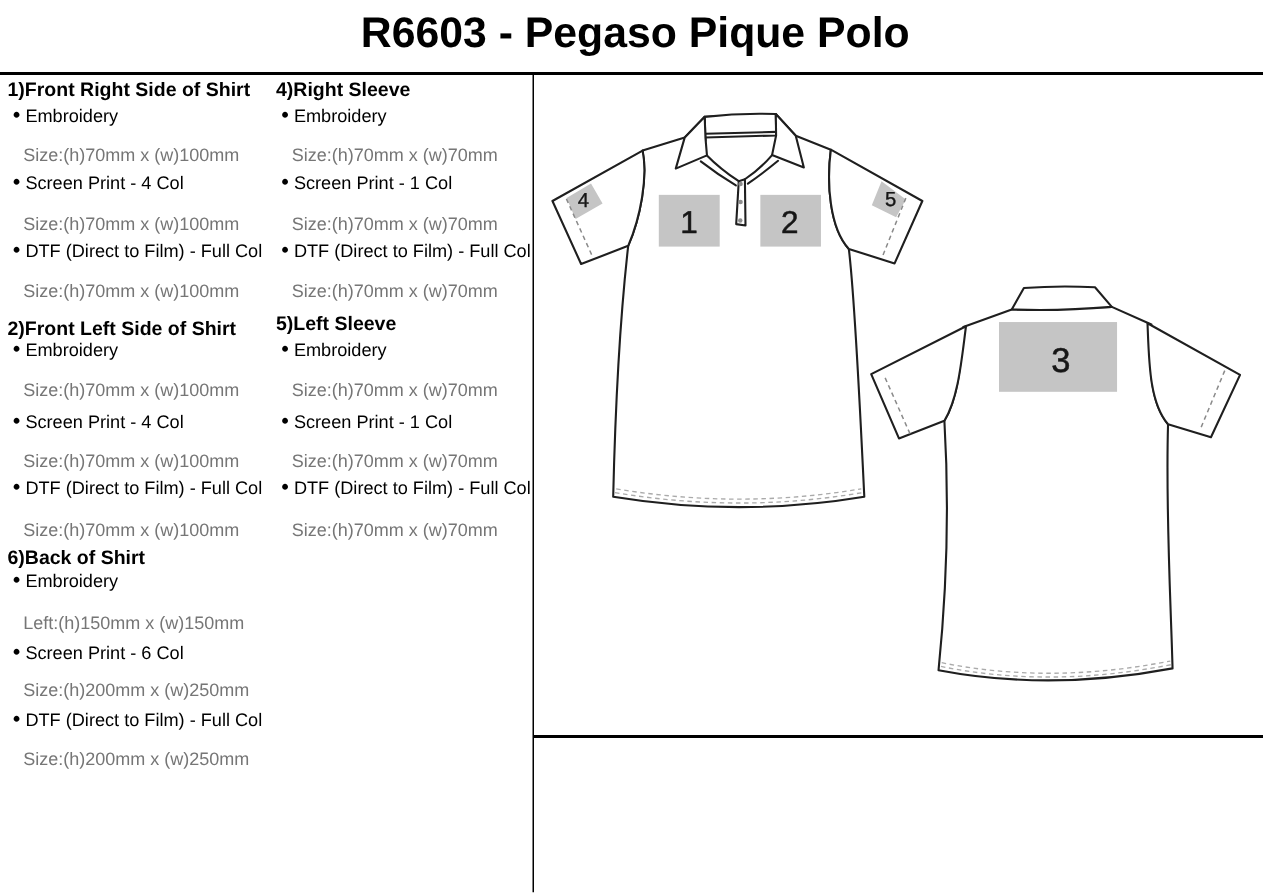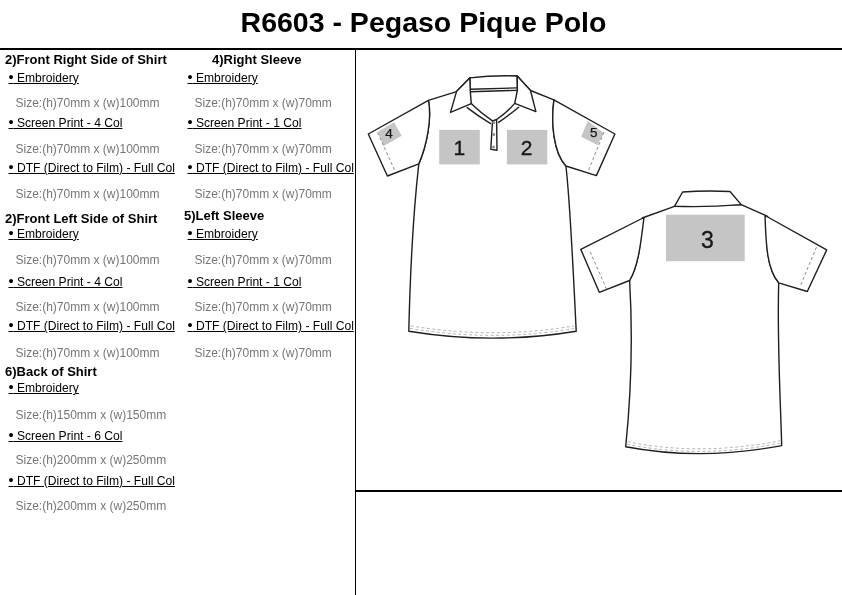--- a/index.html
+++ b/index.html
@@ -1,34 +1,34 @@
 <!DOCTYPE html>
 <html><head>
 <meta charset="utf-8">
 <style>
   html,body{margin:0;padding:0;background:#fff;}
   body{width:842px;height:595px;position:relative;overflow:hidden;
        font-family:"Liberation Sans",sans-serif;}
   .abs{position:absolute;white-space:nowrap;}
   .hdr{font-weight:bold;font-size:13px;line-height:13px;color:#000;}
-  .bul{font-size:12.1px;line-height:13px;color:#000;text-decoration:underline;}
+  .bul{font-size:12.1px;line-height:13px;color:#000;}
   .siz{font-size:12px;line-height:13px;color:#767676;margin-top:12px;}
 </style>
 </head>
 <body>
 
 <div class="abs" style="left:2.5px;top:8.1px;width:842px;text-align:center;font-weight:bold;font-size:28.5px;line-height:28.5px;color:#000;">R6603 - Pegaso Pique Polo</div>
 
 <div class="abs" style="left:0;top:48.2px;width:842px;height:1.8px;background:#000;"></div>
 
 <div class="abs" style="left:354.6px;top:48.2px;width:1.6px;height:546.8px;background:#000;"></div>
 
 <div class="abs" style="left:356px;top:490.3px;width:486px;height:1.8px;background:#000;"></div>
 
-<div class="abs hdr" style="left:5px;top:52.8px;">2)Front Right Side of Shirt</div>
+<div class="abs hdr" style="left:5px;top:52.8px;">1)Front Right Side of Shirt</div>
 
 <div class="abs bul" style="left:8.5px;top:70.5px;"><span style="font-size:14.5px;line-height:13px;">•</span>&nbsp;Embroidery</div>
 <div class="abs siz" style="left:15.5px;top:85.4px;">Size:(h)70mm x (w)100mm</div>
 
 <div class="abs bul" style="left:8.5px;top:116.4px;"><span style="font-size:14.5px;line-height:13px;">•</span>&nbsp;Screen Print - 4 Col</div>
 <div class="abs siz" style="left:15.5px;top:131.4px;">Size:(h)70mm x (w)100mm</div>
 
 <div class="abs bul" style="left:8.5px;top:160.9px;"><span style="font-size:14.5px;line-height:13px;">•</span>&nbsp;DTF (Direct to Film) - Full Col</div>
 <div class="abs siz" style="left:15.5px;top:175.8px;">Size:(h)70mm x (w)100mm</div>
 
@@ -39,29 +39,29 @@
 
 <div class="abs bul" style="left:8.5px;top:274.7px;"><span style="font-size:14.5px;line-height:13px;">•</span>&nbsp;Screen Print - 4 Col</div>
 <div class="abs siz" style="left:15.5px;top:289px;">Size:(h)70mm x (w)100mm</div>
 
 <div class="abs bul" style="left:8.5px;top:319.4px;"><span style="font-size:14.5px;line-height:13px;">•</span>&nbsp;DTF (Direct to Film) - Full Col</div>
 <div class="abs siz" style="left:15.5px;top:334.8px;">Size:(h)70mm x (w)100mm</div>
 
 <div class="abs hdr" style="left:5px;top:364.8px;">6)Back of Shirt</div>
 
 <div class="abs bul" style="left:8.5px;top:381.4px;"><span style="font-size:14.5px;line-height:13px;">•</span>&nbsp;Embroidery</div>
-<div class="abs siz" style="left:15.5px;top:396.8px;">Size:(h)150mm x (w)150mm</div>
+<div class="abs siz" style="left:15.5px;top:396.8px;">Left:(h)150mm x (w)150mm</div>
 
 <div class="abs bul" style="left:8.5px;top:429.3px;"><span style="font-size:14.5px;line-height:13px;">•</span>&nbsp;Screen Print - 6 Col</div>
 <div class="abs siz" style="left:15.5px;top:442px;">Size:(h)200mm x (w)250mm</div>
 
 <div class="abs bul" style="left:8.5px;top:473.7px;"><span style="font-size:14.5px;line-height:13px;">•</span>&nbsp;DTF (Direct to Film) - Full Col</div>
 <div class="abs siz" style="left:15.5px;top:488.1px;">Size:(h)200mm x (w)250mm</div>
 
-<div class="abs hdr" style="left:184px;top:52.8px;margin-left:28px;">4)Right Sleeve</div>
+<div class="abs hdr" style="left:184px;top:52.8px;">4)Right Sleeve</div>
 
 <div class="abs bul" style="left:187.5px;top:70.5px;"><span style="font-size:14.5px;line-height:13px;">•</span>&nbsp;Embroidery</div>
 <div class="abs siz" style="left:194.5px;top:85.4px;">Size:(h)70mm x (w)70mm</div>
 
 <div class="abs bul" style="left:187.5px;top:116.4px;"><span style="font-size:14.5px;line-height:13px;">•</span>&nbsp;Screen Print - 1 Col</div>
 <div class="abs siz" style="left:194.5px;top:131.4px;">Size:(h)70mm x (w)70mm</div>
 
 <div class="abs bul" style="left:187.5px;top:160.9px;"><span style="font-size:14.5px;line-height:13px;">•</span>&nbsp;DTF (Direct to Film) - Full Col</div>
 <div class="abs siz" style="left:194.5px;top:175.8px;">Size:(h)70mm x (w)70mm</div>
 

